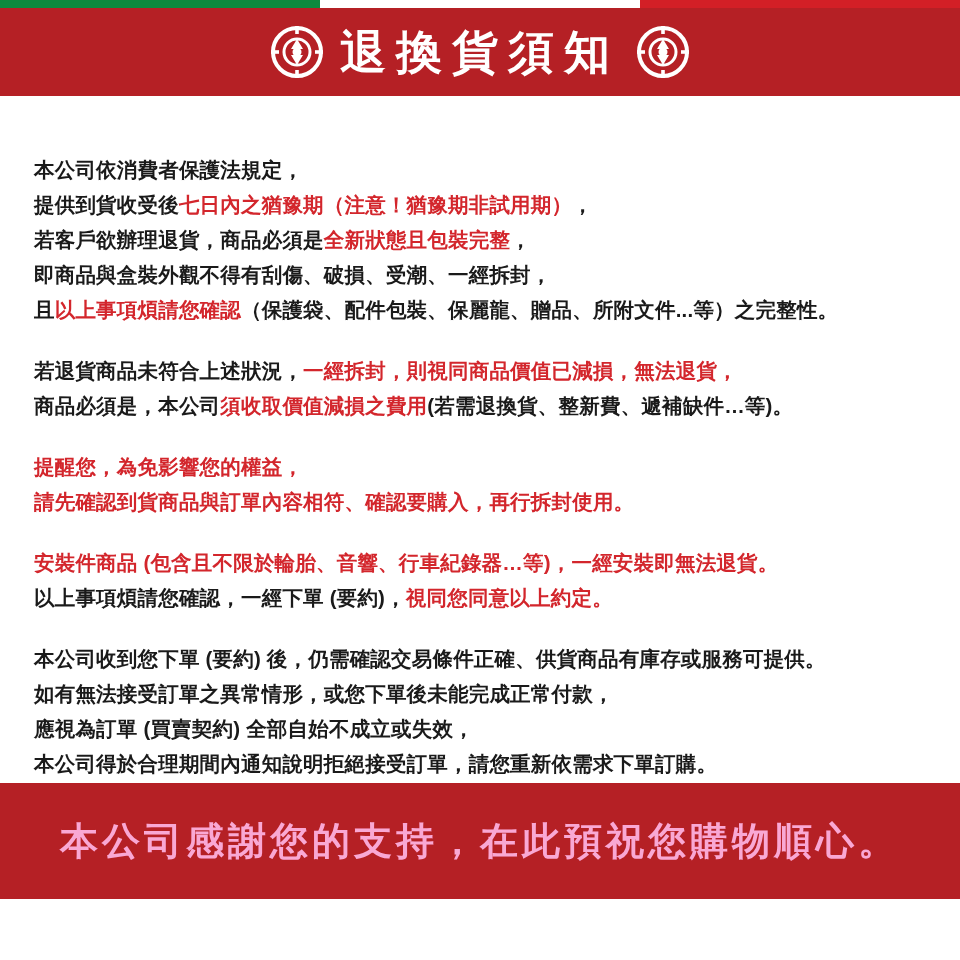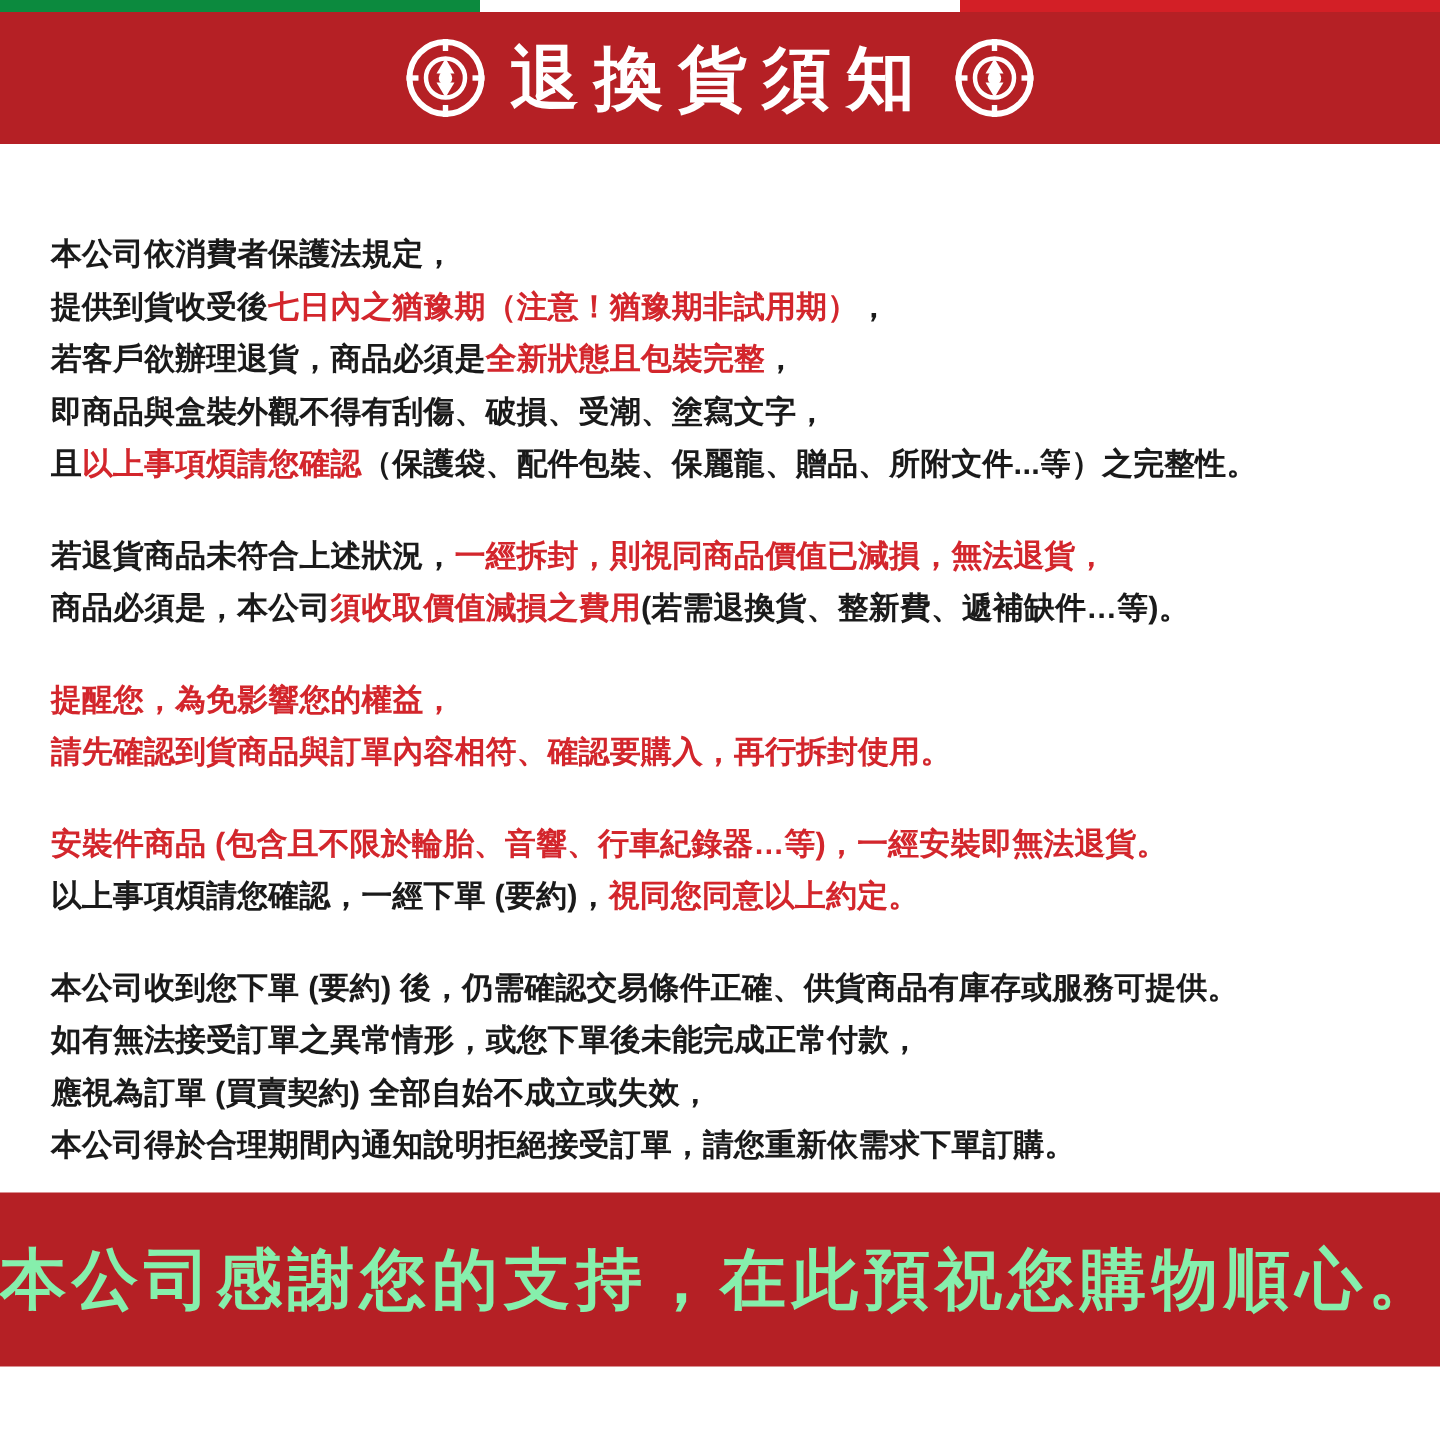--- a/index.html
+++ b/index.html
@@ -64,21 +64,21 @@
 
   
   .content {
     flex: 1;
     padding: 56px 34px 0 34px;
     box-sizing: border-box;
   }
   .para {
     margin-bottom: 26px;
   }
-  .para:last-child { margin-bottom: 14px; }
+  .para:last-child { margin-bottom: 2px; }
   .line {
     font-size: 20.5px;
     font-weight: bold;
     line-height: 35px;
     color: #1a1a1a;
     white-space: nowrap;
     letter-spacing: 0.2px;
   }
   .r { color: #d3262c; text-align: center; }
   .k { color: #1a1a1a; }
@@ -86,22 +86,22 @@
   
   .footer {
     background: #b52025;
     height: 116px;
     flex-shrink: 0;
     display: flex;
     align-items: center;
     justify-content: center;
   }
   .footer-text {
-    color: #86efac;
-    font-size: 44px;
+    color: #f9a8d4;
+    font-size: 38px;
     font-weight: bold;
     letter-spacing: 4px;
     white-space: nowrap;
     text-align: center;
   }
 </style>
 </head>
 <body>
 
 <div class="page">
@@ -140,21 +140,21 @@
         <path d="M27 40 L21 30 L33 30 Z" fill="#ffffff"></path>
       </svg>
     </span>
   </div>
 
   <div class="content" id="policy-content">
       <div class="para">
         <div class="line"><span class="k">本公司依消費者保護法規定，</span></div>
         <div class="line"><span class="k">提供到貨收受後</span><span class="r">七日內之猶豫期（注意！猶豫期非試用期）</span><span class="k">，</span></div>
         <div class="line"><span class="k">若客戶欲辦理退貨，商品必須是</span><span class="r">全新狀態且包裝完整</span><span class="k">，</span></div>
-        <div class="line"><span class="k">即商品與盒裝外觀不得有刮傷、破損、受潮、塗寫文字，</span></div>
+        <div class="line"><span class="k">即商品與盒裝外觀不得有刮傷、破損、受潮、一經拆封，</span></div>
         <div class="line"><span class="k">且</span><span class="r">以上事項煩請您確認</span><span class="k">（保護袋、配件包裝、保麗龍、贈品、所附文件...等）之完整性。</span></div>
       </div>
       <div class="para">
         <div class="line"><span class="k">若退貨商品未符合上述狀況，</span><span class="r">一經拆封，則視同商品價值已減損，無法退貨，</span></div>
         <div class="line"><span class="k">商品必須是，本公司</span><span class="r">須收取價值減損之費用</span><span class="k">(若需退換貨、整新費、遞補缺件…等)。</span></div>
       </div>
       <div class="para">
         <div class="line"><span class="r">提醒您，為免影響您的權益，</span></div>
         <div class="line"><span class="r">請先確認到貨商品與訂單內容相符、確認要購入，再行拆封使用。</span></div>
       </div>

